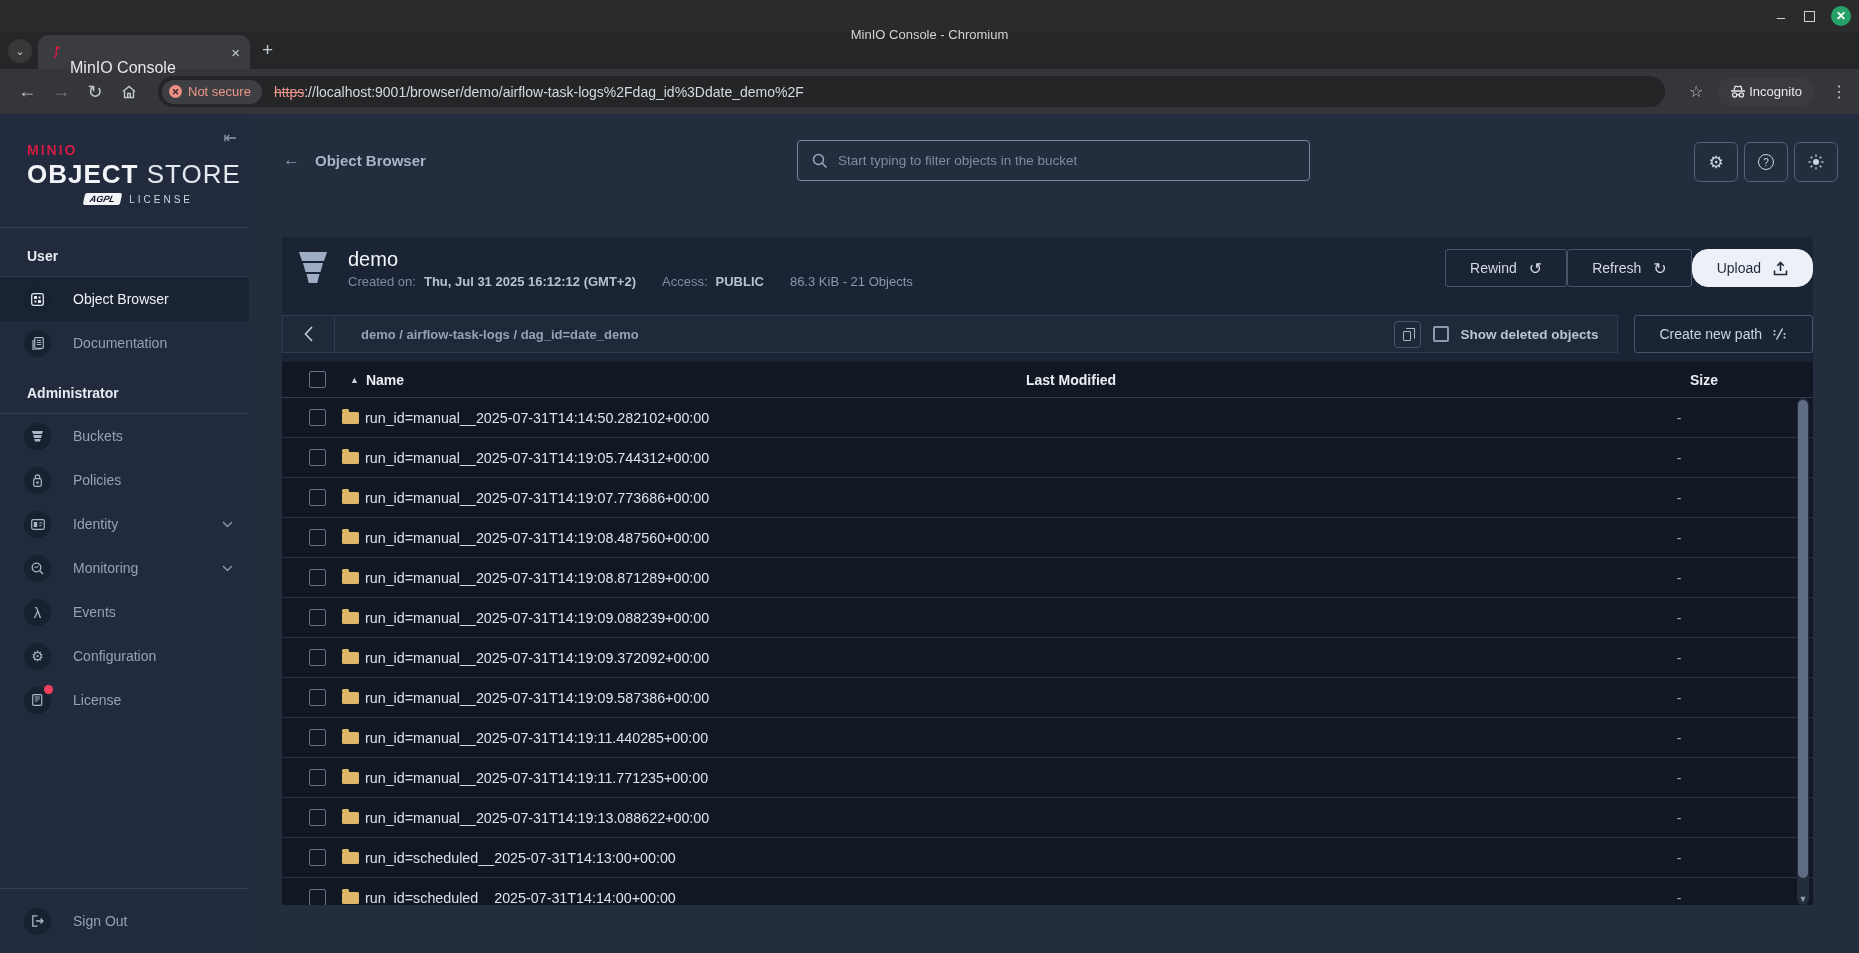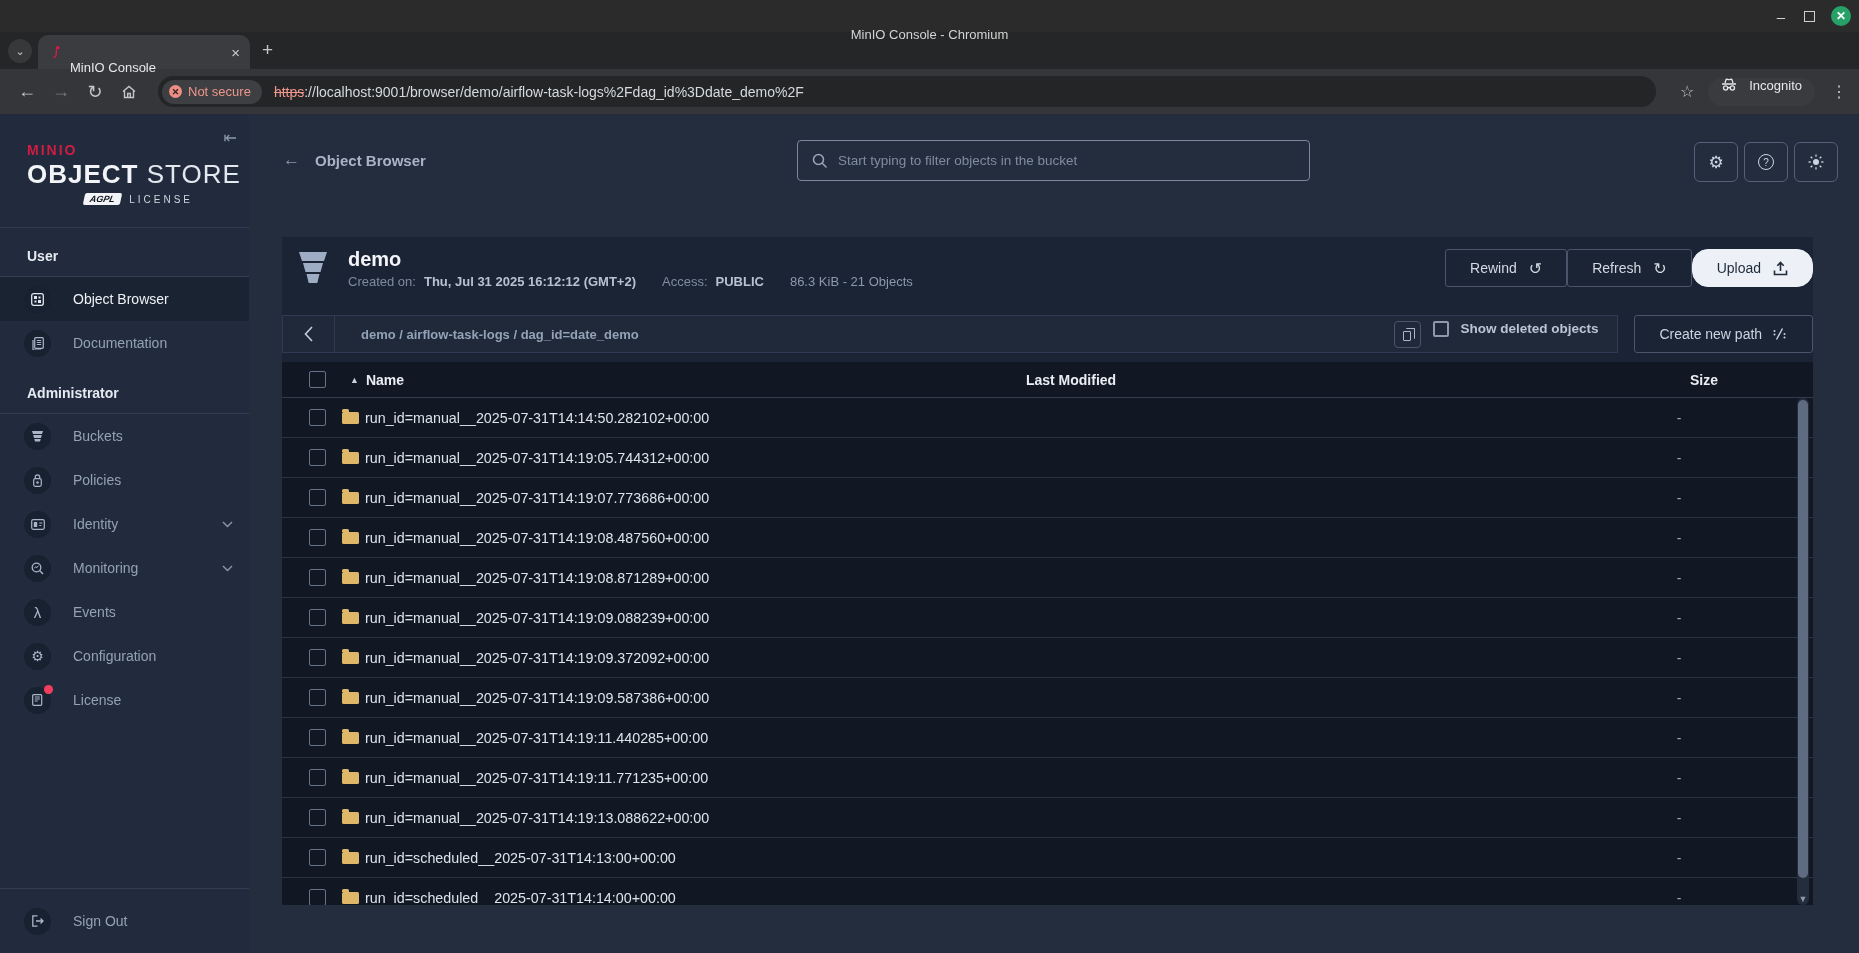--- a/index.html
+++ b/index.html
@@ -13,39 +13,39 @@
   .minbtn { color:#d0d0d0; font-size:15px; width:14px; text-align:center; cursor:default; }
   .maxbtn { width:11px; height:11px; border:1.5px solid #d0d0d0; }
   .closebtn { width:20px; height:20px; border-radius:50%; background:#26a269; color:#fff;
               display:flex; align-items:center; justify-content:center; font-size:12px; font-weight:bold; }
 
   .tabstrip { height:37px; background:#252627; display:flex; align-items:flex-end; }
   .tabsearch { width:24px; height:24px; border-radius:50%; background:#37383a; color:#c3c6c9;
                display:flex; align-items:center; justify-content:center; font-size:11px; margin:0 6px 6px 8px; }
   .tab { width:212px; height:34px; background:#3b3c3f; border-radius:10px 10px 0 0;
          display:flex; align-items:center; padding:0 10px; gap:9px; }
-  .tab .ttitle { flex:1; color:#e6e8ea; font-size:13px; white-space:nowrap; overflow:hidden;margin-top:31px; }
+  .tab .ttitle { flex:1; color:#e6e8ea; font-size:16px; white-space:nowrap; overflow:hidden;margin-top:31px; }
   .tabclose { color:#c9cccf; font-size:15px; }
   .newtab { color:#c3c6c9; font-size:19px; margin:0 0 8px 12px; }
 
   .toolbar { height:45px; background:#35363a; display:flex; align-items:center; padding:0 12px; gap:4px; }
   .navbtn { width:30px; text-align:center; color:#c3c6c9; font-size:18px; }
   .navbtn.dis { color:#77797d; }
   .urlbar { flex:1; height:31px; background:#232527; border-radius:16px; margin:0 10px;
             display:flex; align-items:center; padding:0 4px; }
   .nschip { height:24px; background:#3e3f42; border-radius:12px; display:flex; align-items:center;
             gap:6px; padding:0 11px 0 7px; }
   .nsicon { width:13px; height:13px; border-radius:50%; background:#ec8e85; color:#2c2020;
             font-size:9px; display:flex; align-items:center; justify-content:center; font-weight:bold; }
   .nschip span.lbl { color:#ee958c; font-size:13px; }
   .urltext { color:#d6d9dd; font-size:14px; margin-left:12px; white-space:nowrap; }
   .urltext .scheme { color:#ee958c; text-decoration:line-through; }
   .staricon { color:#c3c6c9; font-size:16px; margin:0 10px; }
-  .incog { height:28px; background:#3a3b3e; border-radius:14px; display:flex; align-items:flex-start;
-           gap:12px; padding:0 13px; color:#e6e8ea; font-size:13px; }
+  .incog { height:28px; background:#3a3b3e; border-radius:14px; display:flex; align-items:center;
+           gap:3px; padding:0 13px; color:#e6e8ea; font-size:13px; }
   .menudots { color:#c3c6c9; font-size:16px; margin-left:12px; letter-spacing:0; }
 
   
   .app { display:flex; height:839px; }
 
   
   .side { width:249px; background:#212b3d; position:relative; flex-shrink:0; padding-top:20px; }
   .collapse { position:absolute; top:14px; right:12px; color:#8b98ab; font-size:16px; }
   .logo { padding-left:27px; margin-top:8px; }
   .logo .brand { color:#d11c43; font-size:14px; font-weight:bold; letter-spacing:2px; }
@@ -83,38 +83,38 @@
   .hbtn { width:44px; height:40px; border:1px solid #55617a; border-radius:6px; color:#cdd5e1;
           display:flex; align-items:center; justify-content:center; font-size:17px; }
   .qcirc { width:16px; height:16px; border:1.4px solid #cdd5e1; border-radius:50%; font-size:10px;
            display:flex; align-items:center; justify-content:center; }
 
   
   .card { position:absolute; left:33px; top:123px; width:1531px; height:668px; overflow:hidden; background:#1b2434; }
   .bhead { position:absolute; left:0; top:0; right:0; height:62px; display:flex; align-items:center; padding-left:14px; }
   .bicon { color:#9fadc4; margin-right:18px; display:flex; }
   .btexts { display:flex; flex-direction:column; gap:3px; }
-  .bname { color:#f3f5f8; font-size:20px; font-weight:bold; }
+  .bname { color:#f3f5f8; font-size:20px; font-weight:normal; }
   .bmeta { display:flex; gap:8px; font-size:13px; align-items:baseline; }
   .bmeta .lab { color:#7d8ca1; }
   .bmeta .val { color:#b6c2d2; font-weight:bold; }
   .bmeta .usage { color:#8a99ad; margin-left:18px; }
   .bbtns { margin-left:auto; display:flex; }
   .obtn { height:38px; border:1px solid #49556b; border-radius:3px; background:transparent; color:#d3dae4;
           font-size:14px; display:flex; align-items:center; justify-content:center; gap:12px; padding:0 24px;
           font-family:"Liberation Sans", sans-serif; }
   .obtn .bi { font-size:16px; }
   .obtn.primary { background:#edf1f7; color:#1f2a3a; border-color:#edf1f7;border-radius:16px; }
 
   
   .pathrow { position:absolute; left:0; top:78px; right:0; height:38px; display:flex; }
   .pathbar { width:1362px; background:#1f2939; border:1px solid #2f3b52; display:flex; align-items:center; }
   .pchev { width:52px; height:100%; border-right:1px solid #2f3b52; display:flex; align-items:center; justify-content:center; color:#c3cdda; }
   .crumb { margin-left:26px; color:#93a2b6; font-size:13px; font-weight:bold; }
-  .pright { margin-left:auto; display:flex; align-items:flex-start; padding-right:14px; gap:12px; }
+  .pright { margin-left:auto; display:flex; align-items:center; padding-right:14px; gap:12px; }
   .copybtn { width:27px; height:27px; border:1px solid #49556b; border-radius:4px; position:relative; }
   .copyg { position:absolute; left:8px; top:9px; width:8px; height:10px; border:1.4px solid #aab6c6; border-radius:1px; }
   .copyg::before { content:""; position:absolute; left:2.5px; top:-4px; width:8px; height:10px;
                    border:1.4px solid #aab6c6; border-radius:1px; border-left:none; border-bottom:none; }
   .cbox { width:16px; height:16px; border:2px solid #8d9aad; border-radius:2px; background:transparent; }
   .sdlabel { color:#bac5d4; font-size:13.5px; font-weight:bold; margin-right:4px; }
   .createbtn { margin-left:16px; width:183px; height:38px; border:1px solid #49556b; border-radius:3px;
                background:transparent; color:#ccd4e0; font-size:14px; display:flex; align-items:center;
                justify-content:center; gap:10px; font-family:"Liberation Sans", sans-serif; }
 

